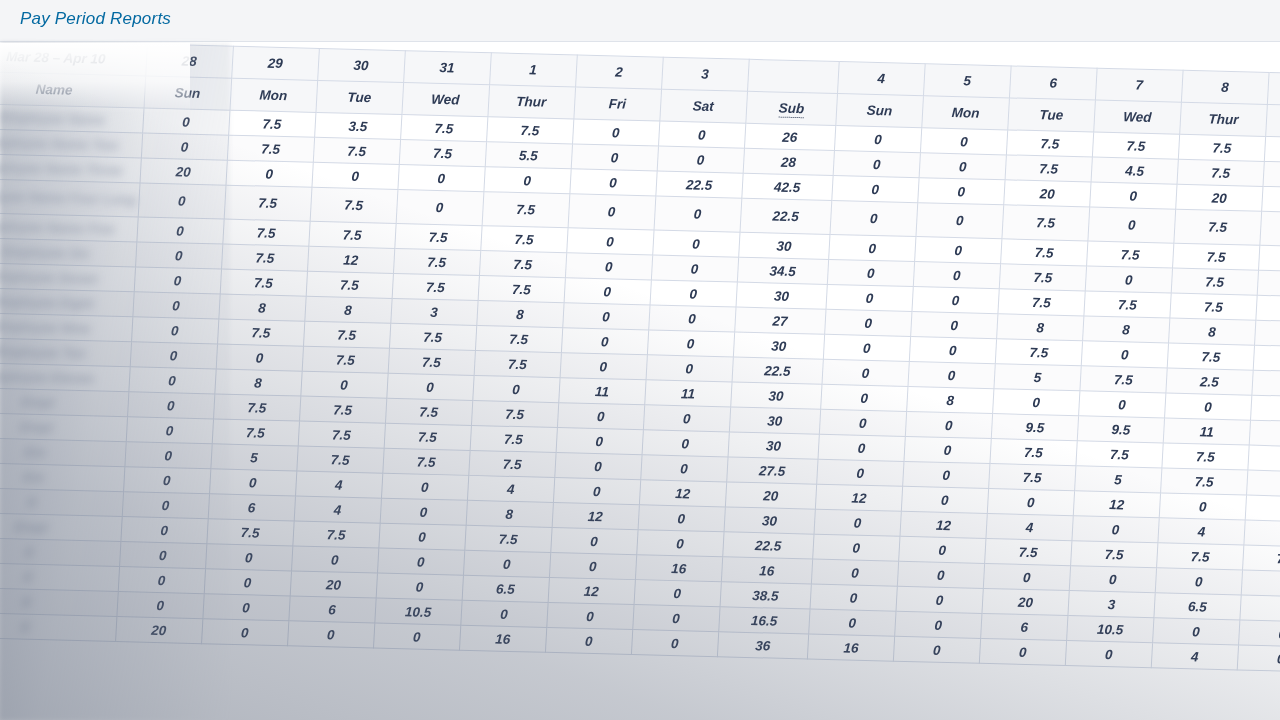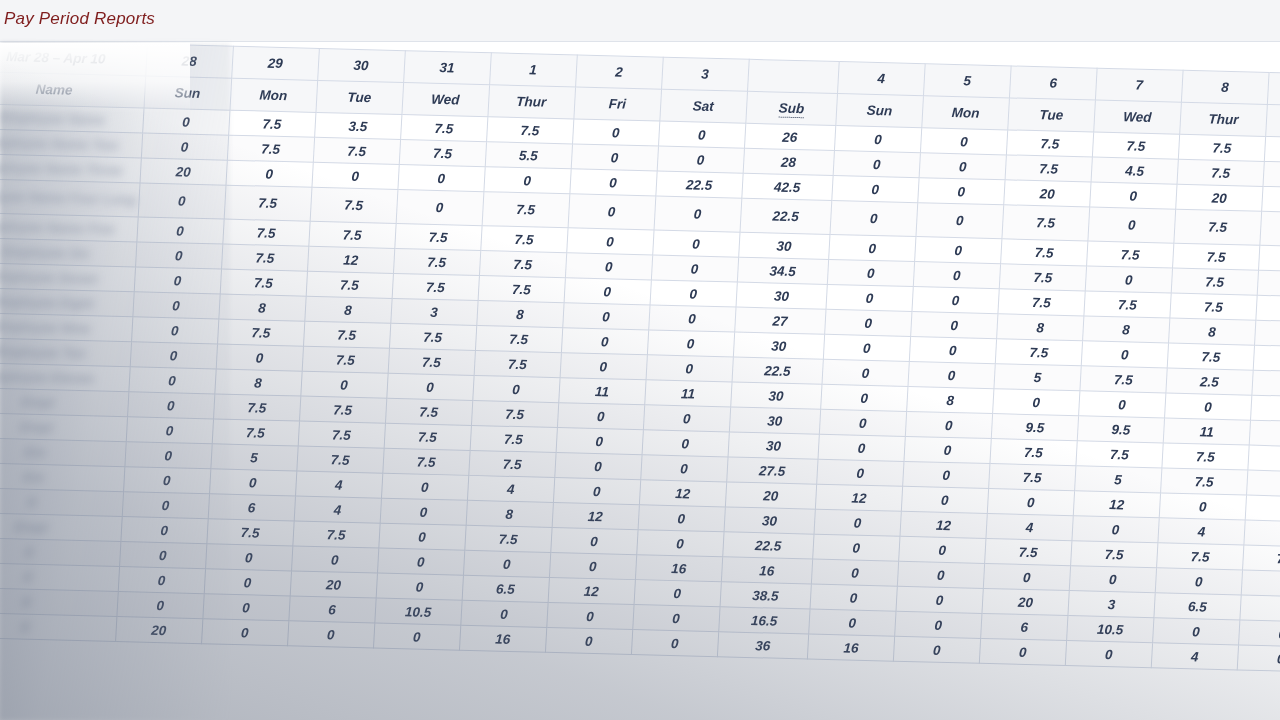--- a/index.html
+++ b/index.html
@@ -11,23 +11,23 @@
   }
 
   
   #titlebar{
     position:absolute;left:0;top:0;width:1280px;height:42px;
     background:#f4f5f7;
     border-bottom:1px solid #dfe3ea;
     box-sizing:border-box;
   }
   #page-title{
-    position:absolute;left:4px;top:9px;
+    position:absolute;left:20px;top:9px;
     font-size:17px;font-style:italic;font-weight:400;
-    color:#7f1d1d;letter-spacing:.2px;white-space:nowrap;
+    color:#0369a1;letter-spacing:.2px;white-space:nowrap;
   }
 
   
   #stage{
     position:absolute;left:0;top:43px;width:1280px;height:677px;
     overflow:hidden;
   }
   #tilt{
     position:absolute;left:-34px;top:-4px;width:1390px;
     transform:rotate(1.45deg) skewX(-1.6deg);

